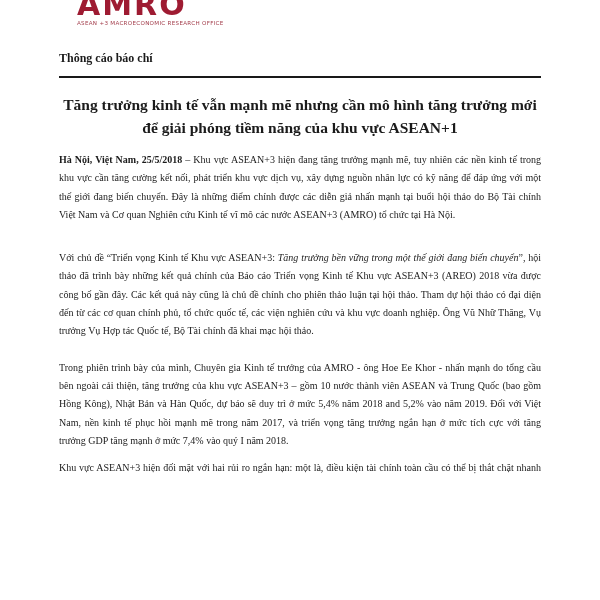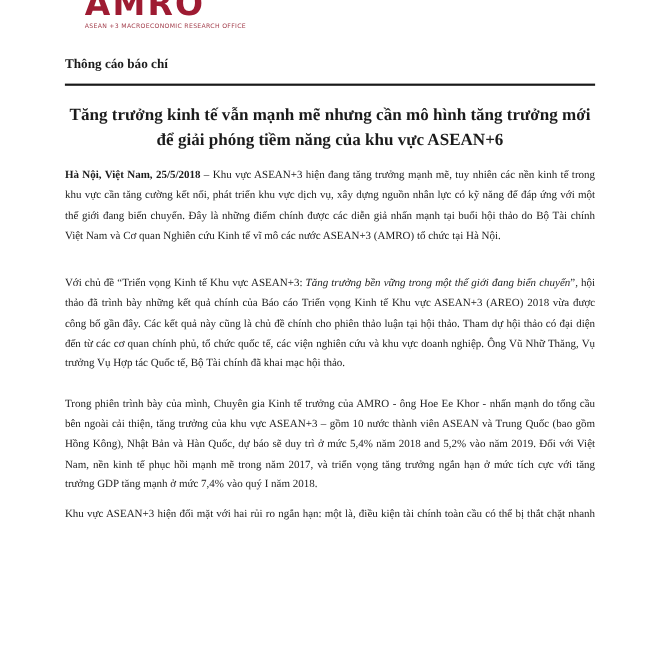--- a/index.html
+++ b/index.html
@@ -78,21 +78,21 @@
     <div class="logo-crop">
       <div class="wordmark">AMRO</div>
     </div>
     <div class="tagline">ASEAN +3 MACROECONOMIC RESEARCH OFFICE</div>
   </div>
 
   <div class="kicker">Thông cáo báo chí</div>
 
   <hr class="rule">
 
-  <h1 class="title">Tăng trưởng kinh tế vẫn mạnh mẽ nhưng cần mô hình tăng trưởng mới để giải phóng tiềm năng của khu vực ASEAN+6</h1>
+  <h1 class="title">Tăng trưởng kinh tế vẫn mạnh mẽ nhưng cần mô hình tăng trưởng mới để giải phóng tiềm năng của khu vực ASEAN+1</h1>
 
   <p class="para p1"><strong>Hà Nội, Việt Nam, 25/5/2018</strong><span> – Khu vực ASEAN+3 hiện đang tăng trưởng mạnh mẽ, tuy nhiên các nền kinh tế trong khu vực cần tăng cường kết nối, phát triển khu vực dịch vụ, xây dựng nguồn nhân lực có kỹ năng để đáp ứng với một thế giới đang biến chuyển. Đây là những điểm chính được các diễn giả nhấn mạnh tại buổi hội thảo do Bộ Tài chính Việt Nam và Cơ quan Nghiên cứu Kinh tế vĩ mô các nước ASEAN+3 (AMRO) tổ chức tại Hà Nội.</span></p>
 
   <p class="para p2"><span>Với chủ đề “Triển vọng Kinh tế Khu vực ASEAN+3: </span><em>Tăng trưởng bền vững trong một thế giới đang biến chuyển</em><span>”, hội thảo đã trình bày những kết quả chính của Báo cáo Triển vọng Kinh tế Khu vực ASEAN+3 (AREO) 2018 vừa được công bố gần đây. Các kết quả này cũng là chủ đề chính cho phiên thảo luận tại hội thảo. Tham dự hội thảo có đại diện đến từ các cơ quan chính phủ, tổ chức quốc tế, các viện nghiên cứu và khu vực doanh nghiệp. Ông Vũ Nhữ Thăng, Vụ trưởng Vụ Hợp tác Quốc tế, Bộ Tài chính đã khai mạc hội thảo.</span></p>
 
   <p class="para p3">Trong phiên trình bày của mình, Chuyên gia Kinh tế trưởng của AMRO - ông Hoe Ee Khor - nhấn mạnh do tổng cầu bên ngoài cải thiện, tăng trưởng của khu vực ASEAN+3 – gồm 10 nước thành viên ASEAN và Trung Quốc (bao gồm Hồng Kông), Nhật Bản và Hàn Quốc, dự báo sẽ duy trì ở mức 5,4% năm 2018 and 5,2% vào năm 2019.  Đối với Việt Nam, nền kinh tế phục hồi mạnh mẽ trong năm 2017, và triển vọng tăng trưởng ngắn hạn ở mức tích cực với tăng trưởng GDP tăng mạnh ở mức 7,4% vào quý I năm 2018.</p>
 
   <p class="para p4">Khu vực ASEAN+3 hiện đối mặt với hai rủi ro ngắn hạn: một là, điều kiện tài chính toàn cầu có thể bị thắt chặt nhanh hơn dự báo và leo thang căng thẳng thương mại toàn cầu. Các rủi ro này nếu hiện thực hóa sẽ gây ra tác động bất lợi đối với khu vực dưới</p>
 
 </div>

